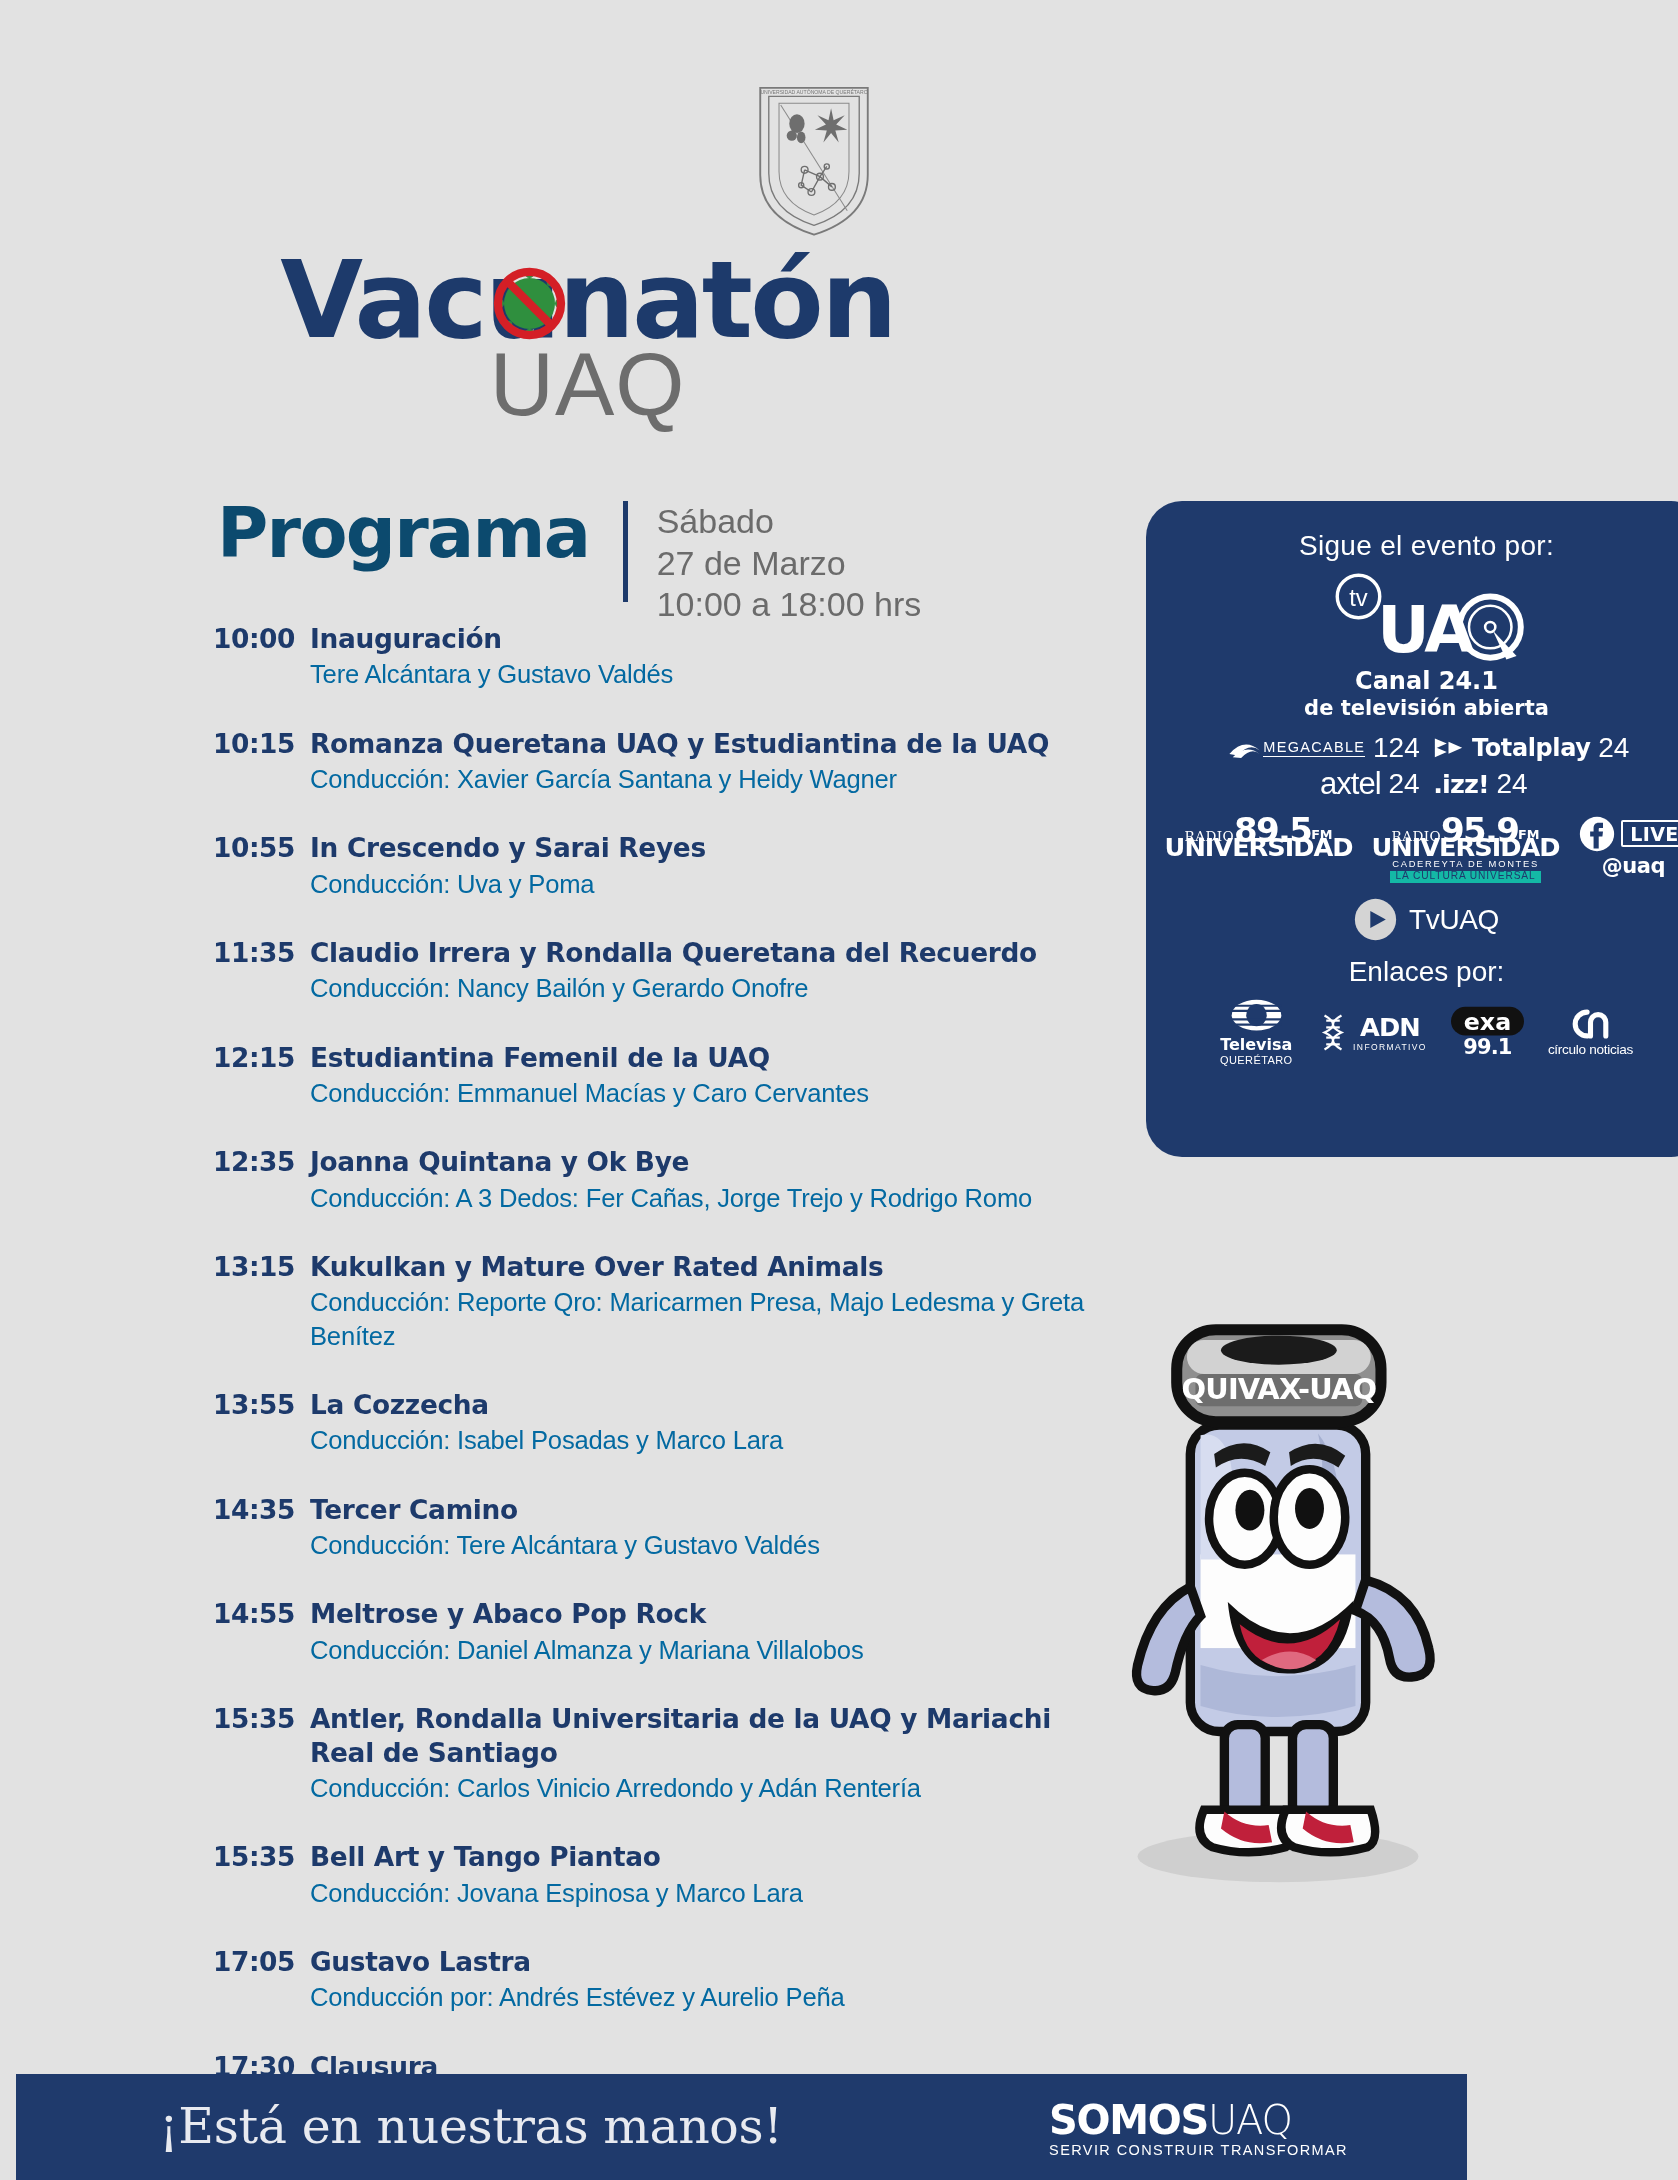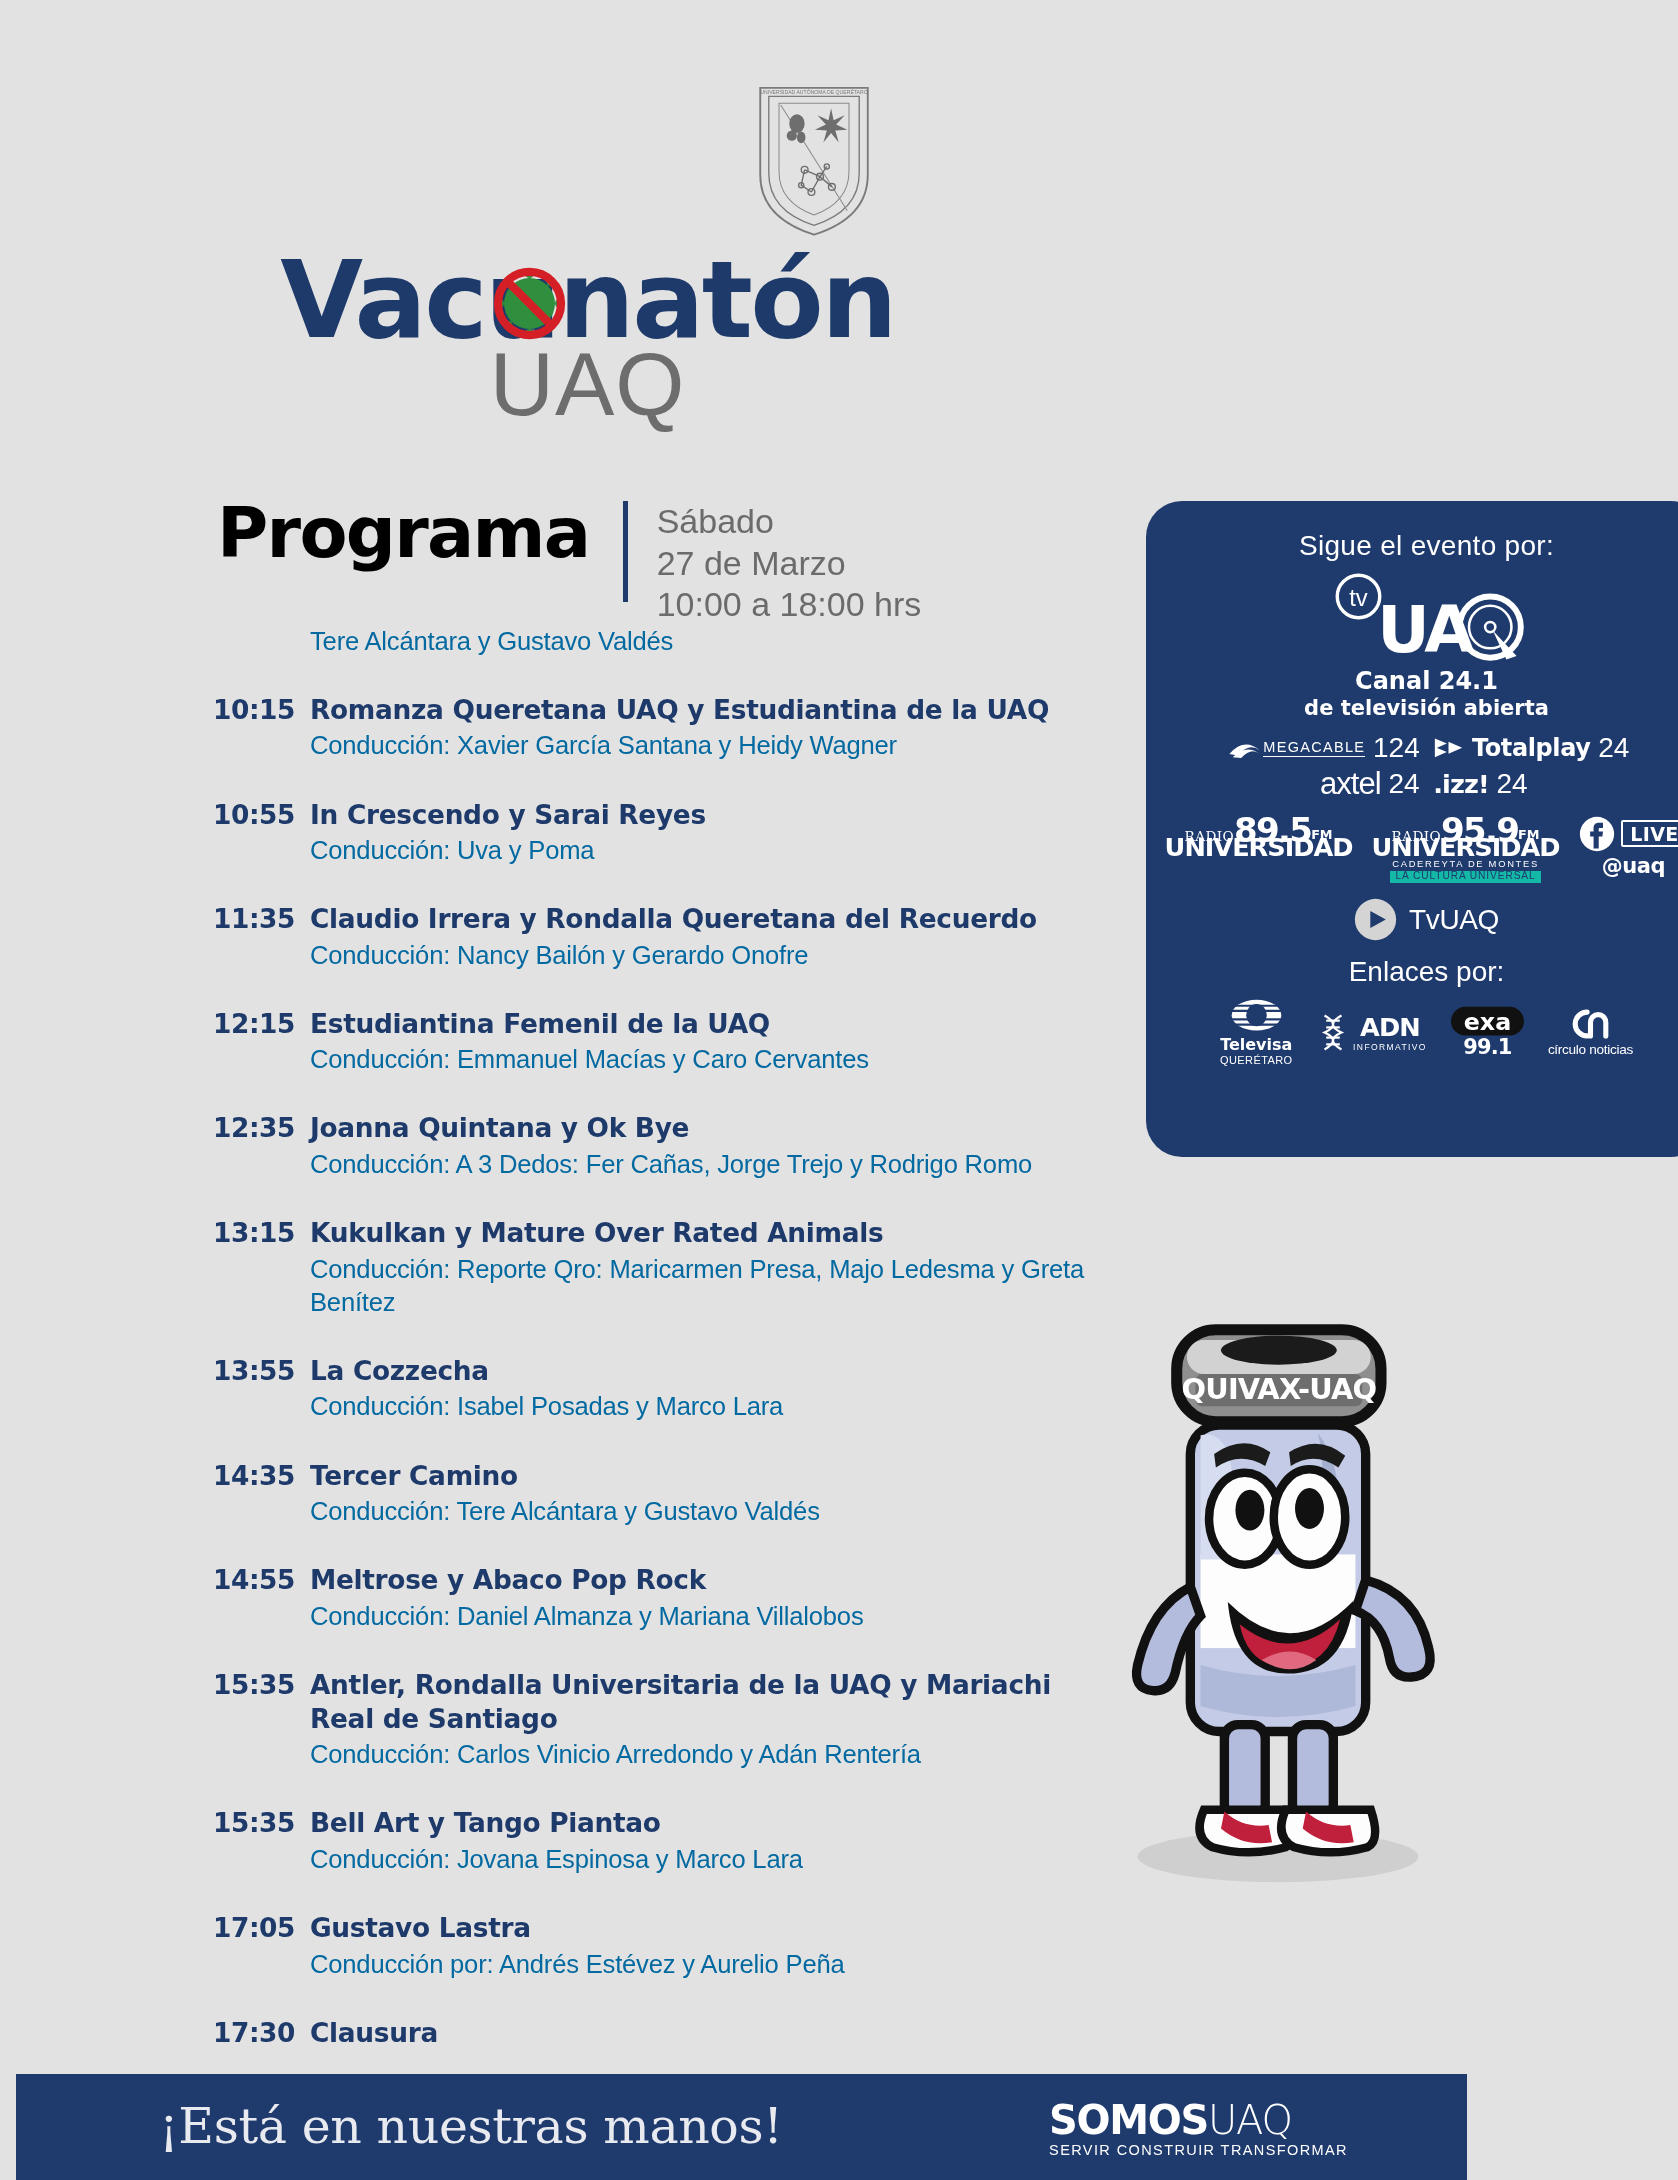--- a/index.html
+++ b/index.html
@@ -42,21 +42,21 @@
     margin-top: -13.6px;
   }
 
   
   .prog-head { position: absolute; left: 217px; top: 498px; display: flex; align-items: flex-start; }
   .prog-word {
     font-family: "DejaVu Sans", sans-serif;
     font-weight: 700;
     font-size: 70px;
     letter-spacing: -1.7px;
-    color: #000000;
+    color: #0c4a6e;
     line-height: 1;
   }
   .prog-rule { width: 4.3px; height: 101px; background: #1d3a6b; margin: 3.4px 29px 0 34px; }
   .prog-date { color: #6b6b6b; font-size: 34px; line-height: 1.22; font-weight: 400; padding-top: 3.4px; }
 
   
   .schedule { position: absolute; left: 213px; top: 622px; width: 903px; }
   .sch-item { margin-bottom: 35px; }
   .sch-row { display: flex; align-items: baseline; }
   .sch-time {
@@ -215,20 +215,24 @@
     <div class="prog-rule"></div>
     <div class="prog-date">
       <div>Sábado</div>
       <div>27 de Marzo</div>
       <div>10:00 a 18:00 hrs</div>
     </div>
   </div>
 
   <div class="schedule" id="schedule">
       <div class="sch-item">
+        <div class="sch-row">
+          <div class="sch-time">10:00</div>
+          <div class="sch-title">Inauguración</div>
+        </div>
         <div class="sch-host">Tere Alcántara y Gustavo Valdés</div>
       </div>
       <div class="sch-item">
         <div class="sch-row">
           <div class="sch-time">10:15</div>
           <div class="sch-title">Romanza Queretana UAQ y Estudiantina de la UAQ</div>
         </div>
         <div class="sch-host">Conducción: Xavier García Santana y Heidy Wagner</div>
       </div>
       <div class="sch-item">

